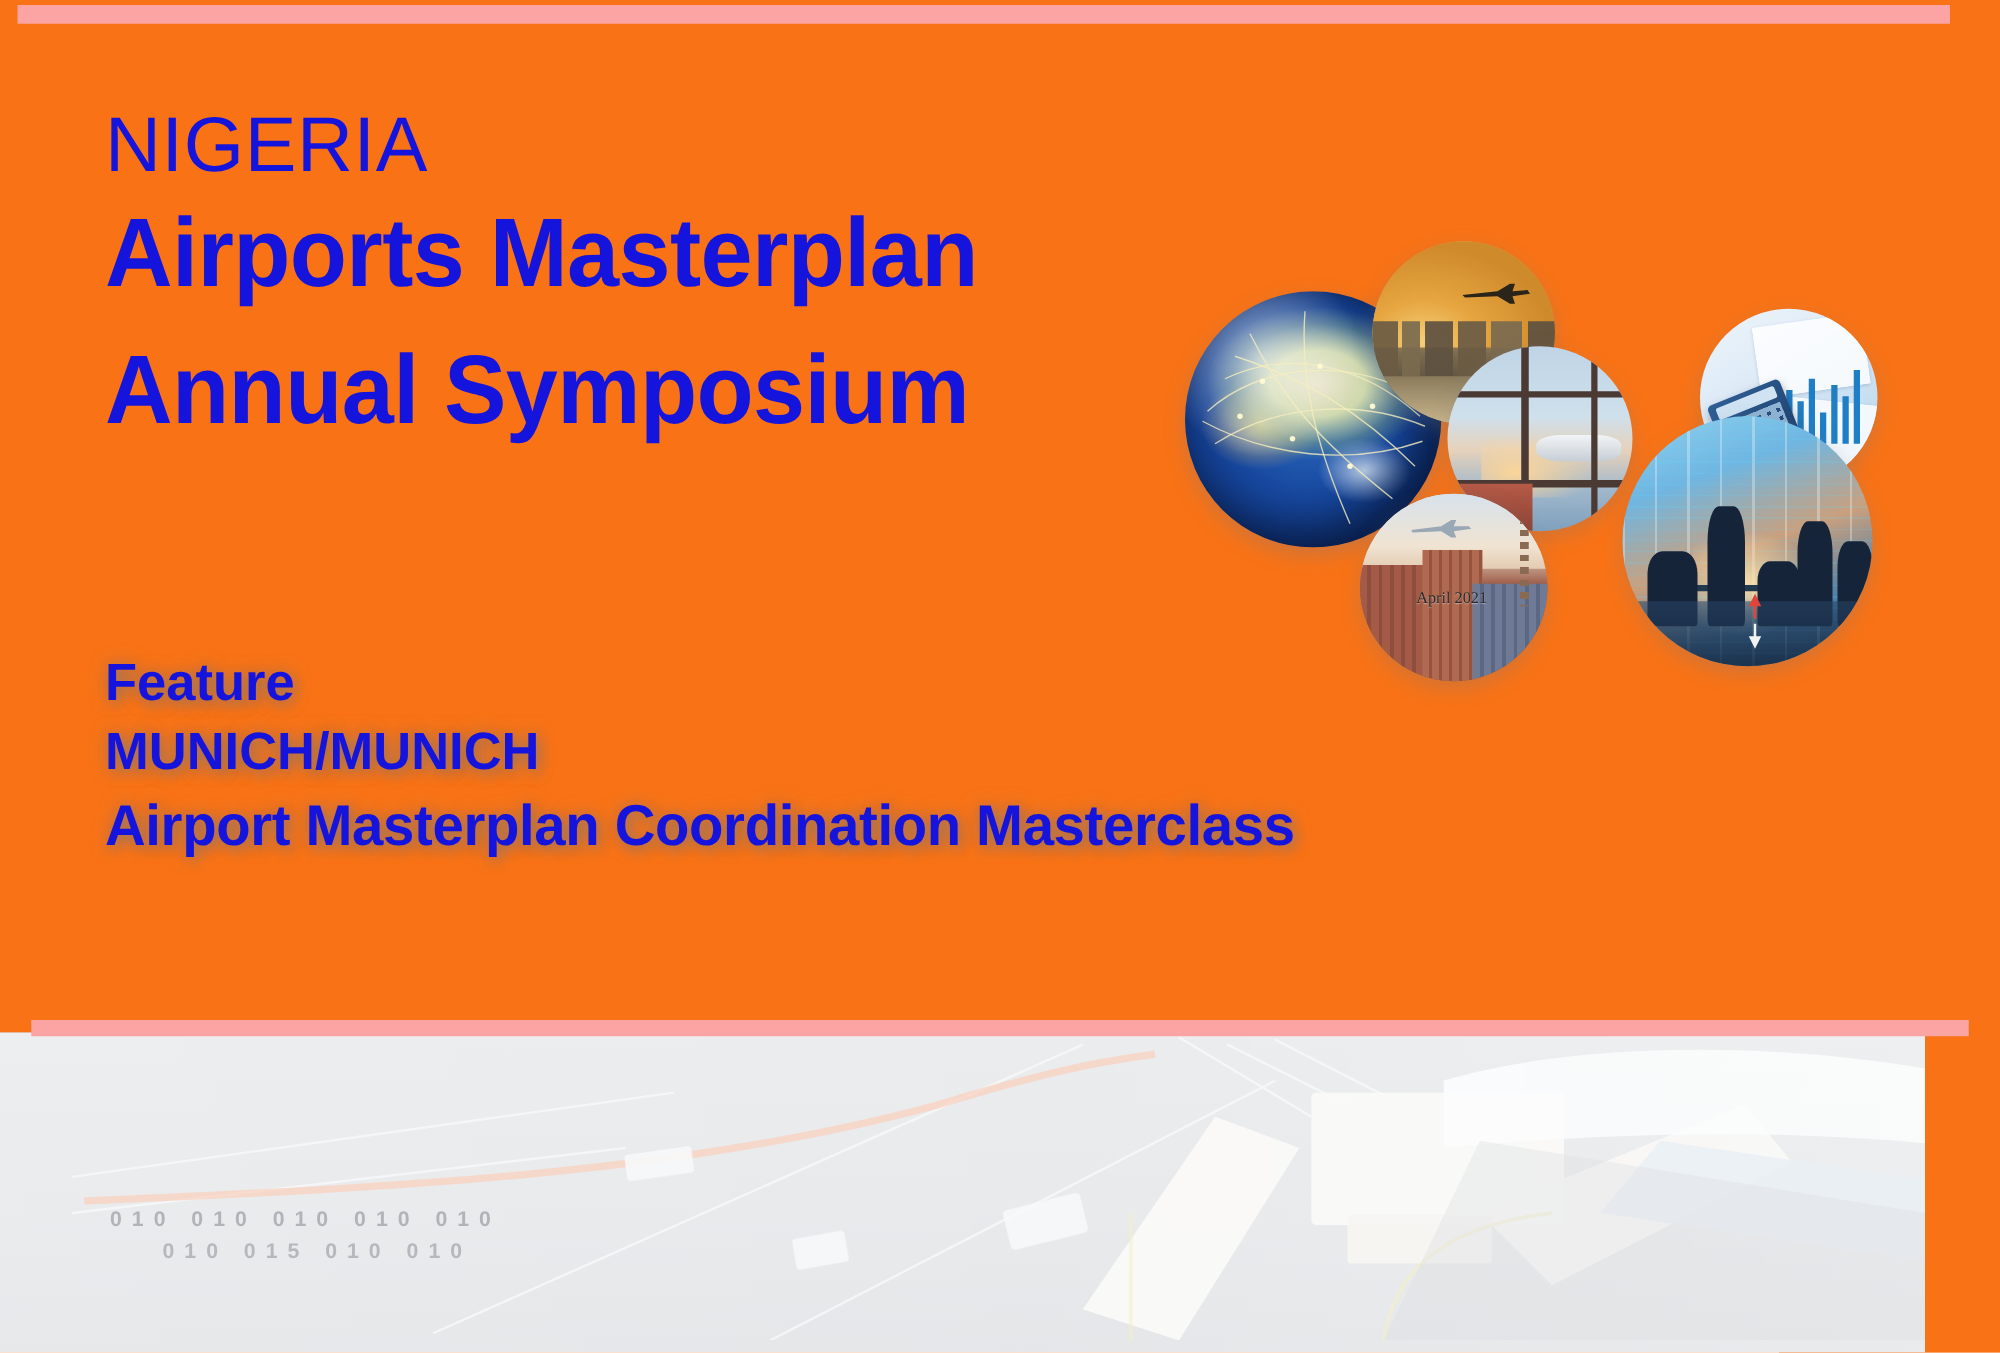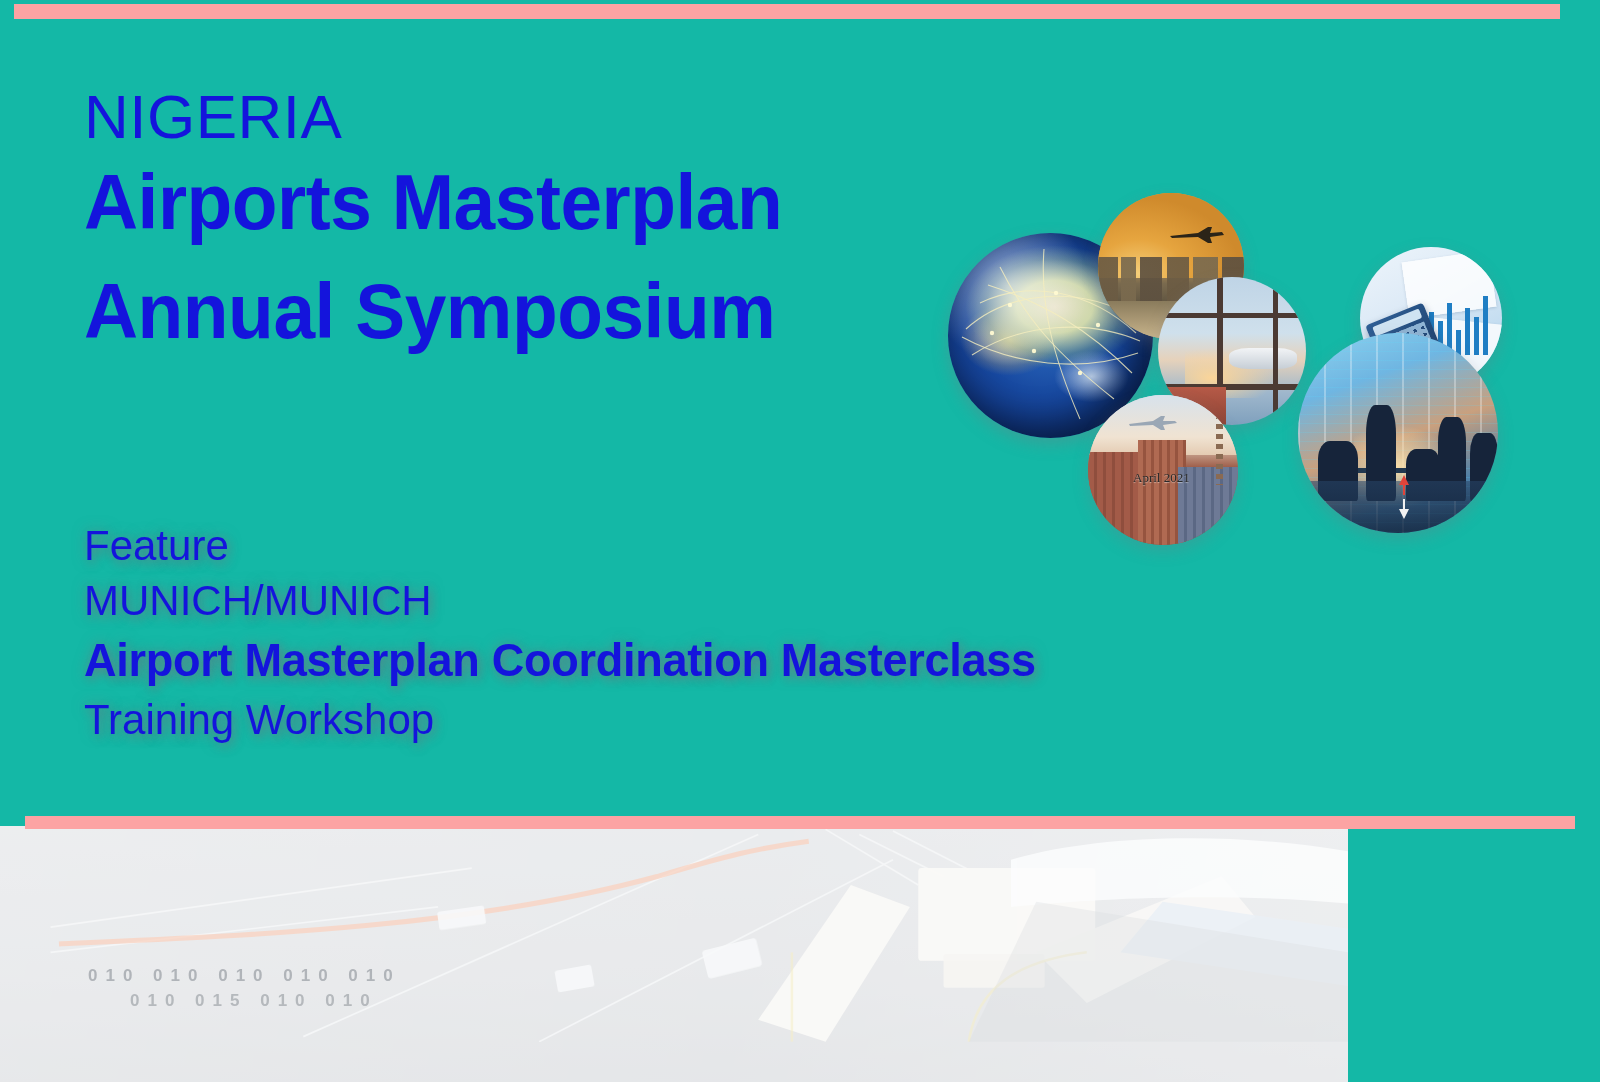--- a/index.html
+++ b/index.html
@@ -1,21 +1,21 @@
 <!DOCTYPE html>
 <html><head>
 <meta charset="utf-8">
 <style>
   html,body{margin:0;padding:0;}
   body{
     width:1600px;height:1082px;overflow:hidden;background:#ffffff;
     font-family:"Liberation Sans","DejaVu Sans",sans-serif;
     -webkit-font-smoothing:antialiased;
   }
-  .slide{position:relative;width:1600px;height:1082px;background:#14b8a6;overflow:hidden;}
+  .slide{position:relative;width:1600px;height:1082px;background:#f97316;overflow:hidden;}
 
   
   .bar-top{position:absolute;left:14px;top:4px;width:1546px;height:15px;background:#fca3a3;}
   .bar-bottom{position:absolute;left:25px;top:816px;width:1550px;height:13px;background:#fca3a3;z-index:6;}
 
   
   .headline{position:absolute;left:84px;top:86px;width:900px;}
   .kicker{
     font-size:62px;line-height:1.0;font-weight:400;color:#1414dc;
     letter-spacing:0.5px;font-stretch:semi-condensed;
@@ -25,21 +25,21 @@
     letter-spacing:-0.5px;white-space:nowrap;
     transform:scaleX(0.96);transform-origin:left center;
   }
 
   
   .feature{position:absolute;left:84px;top:518px;width:1200px;}
   .feature > div{
     color:#1414dc;
     text-shadow:0 0 14px rgba(120,120,130,0.55), 3px 4px 10px rgba(110,110,120,0.45);
   }
-  .f-line{font-size:42px;line-height:1.32;font-weight:400;letter-spacing:0px;}
+  .f-line{font-size:42px;line-height:1.32;font-weight:700;letter-spacing:0px;}
   .f-bold{
     font-size:46px;line-height:1.38;font-weight:700;letter-spacing:-0.3px;
     white-space:nowrap;transform:scaleX(0.98);transform-origin:left center;
   }
 
   
   .collage{position:absolute;left:930px;top:185px;width:620px;height:370px;}
   .circ{position:absolute;border-radius:50%;overflow:hidden;
         box-shadow:0 6px 16px rgba(120,120,130,0.30);background:#dfe7f0;}
 
@@ -124,21 +124,21 @@
     background:radial-gradient(ellipse at 40% 50%, rgba(255,226,170,.95) 0%, rgba(255,214,150,0) 70%);}
   .c-meeting .fig{position:absolute;bottom:16%;background:#16243a;border-radius:30% 30% 6% 6%;}
   .c-meeting .tbl{position:absolute;left:18%;bottom:30%;width:64%;height:5px;background:#22384f;}
   .c-meeting .floor{position:absolute;left:0;bottom:0;right:0;height:26%;
     background:linear-gradient(180deg,rgba(40,70,105,.55),rgba(20,40,65,.85));}
   .c-meeting .dataviz{position:absolute;inset:0;
     background:repeating-linear-gradient(180deg,rgba(90,220,255,.16) 0 1px,transparent 1px 9px);}
   .c-meeting .arrows{position:absolute;left:49%;bottom:6%;width:16px;height:48px;}
 
   
-  .photo{position:absolute;left:0;top:826px;width:1348px;height:256px;overflow:hidden;
+  .photo{position:absolute;left:0;top:826px;width:1540px;height:256px;overflow:hidden;
     background:#cfd2d6;}
   .photo .apron{position:absolute;inset:0;
     background:
       linear-gradient(100deg, rgba(255,255,255,.10) 0%, rgba(255,255,255,.02) 55%, rgba(255,255,255,.18) 100%),
       linear-gradient(180deg,#c8ccd1 0%,#c2c6cb 55%,#b9bdc3 100%);}
   .photo svg{position:absolute;inset:0;}
   .photo .veil{position:absolute;inset:0;background:rgba(255,255,255,.62);}
   .photo .marks{position:absolute;left:88px;top:140px;color:rgba(130,135,142,.55);
     font-size:17px;letter-spacing:8px;font-weight:700;}
   .photo .marks2{position:absolute;left:130px;top:165px;color:rgba(130,135,142,.5);
@@ -154,21 +154,20 @@
   <div class="headline">
     <div class="kicker">NIGERIA</div>
     <div class="h-main">Airports Masterplan</div>
     <div class="h-main">Annual Symposium</div>
   </div>
 
   <div class="feature">
     <div class="f-line">Feature</div>
     <div class="f-line">MUNICH/MUNICH</div>
     <div class="f-bold">Airport Masterplan Coordination Masterclass</div>
-    <div class="f-line">Training Workshop</div>
   </div>
 
   <div class="collage">
 
     <div class="circ c-globe">
       <svg class="routes" viewBox="0 0 205 205">
         <path d="M18,96 C60,58 130,52 186,84"></path>
         <path d="M24,122 C74,90 140,86 192,108"></path>
         <path d="M32,70 C82,46 142,58 188,100"></path>
         <path d="M14,104 C66,132 132,140 190,120"></path>

